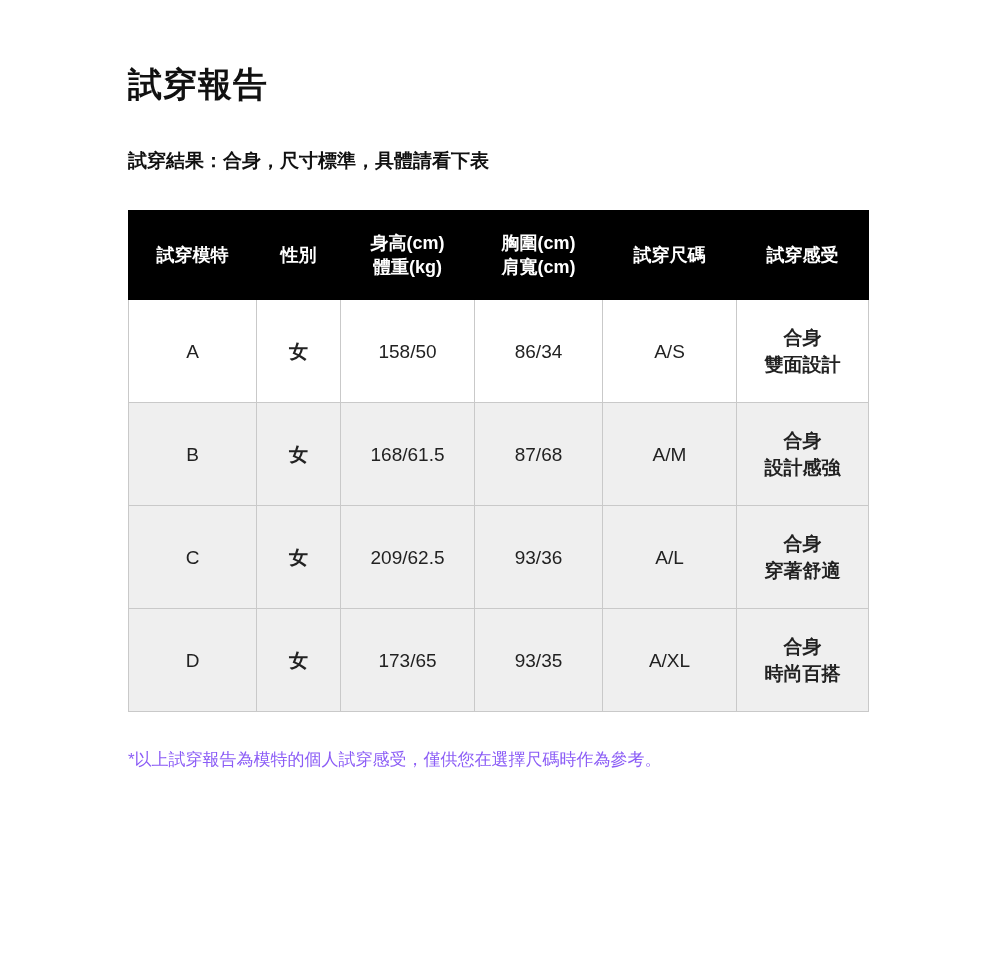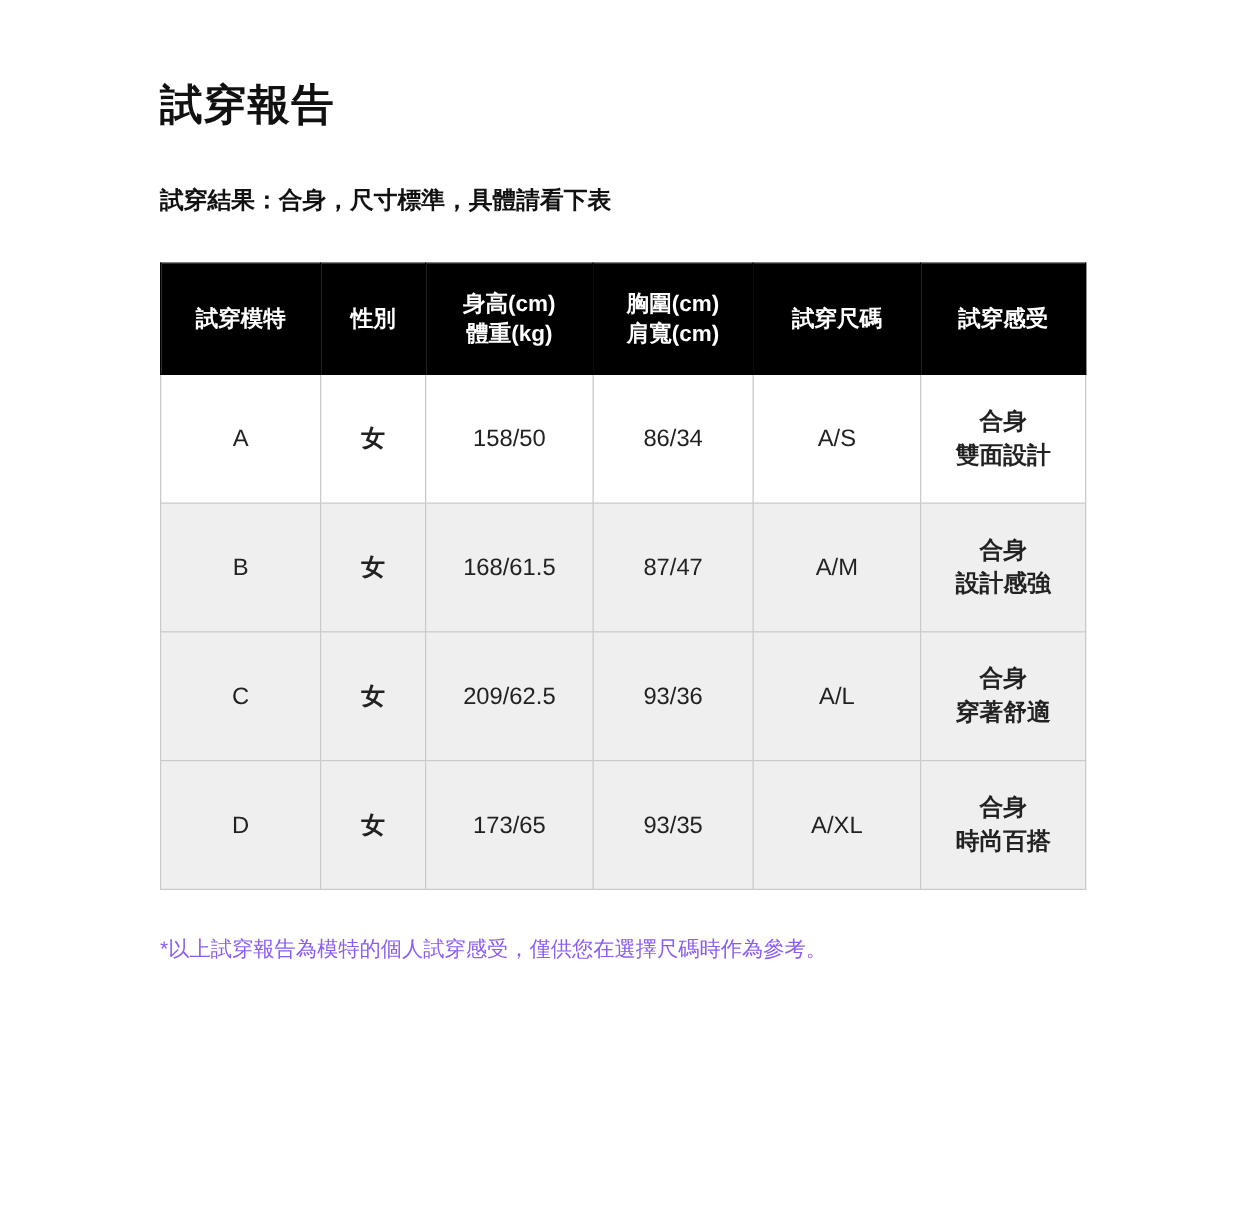--- a/index.html
+++ b/index.html
@@ -151,21 +151,21 @@
         <td>A/S</td>
         <td class="feel-cell">
           <span>合身</span>
           <span>雙面設計</span>
         </td>
       </tr>
       <tr class="row-even">
         <td>B</td>
         <td class="bold-cell">女</td>
         <td>168/61.5</td>
-        <td>87/47</td>
+        <td>87/68</td>
         <td>A/M</td>
         <td class="feel-cell">
           <span>合身</span>
           <span>設計感強</span>
         </td>
       </tr>
       <tr class="row-even">
         <td>C</td>
         <td class="bold-cell">女</td>
         <td>209/62.5</td>

